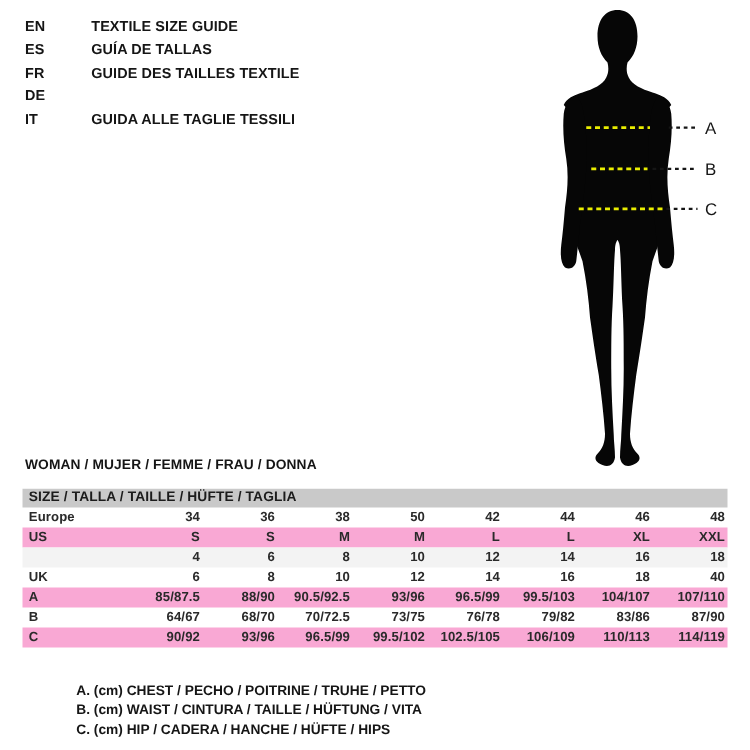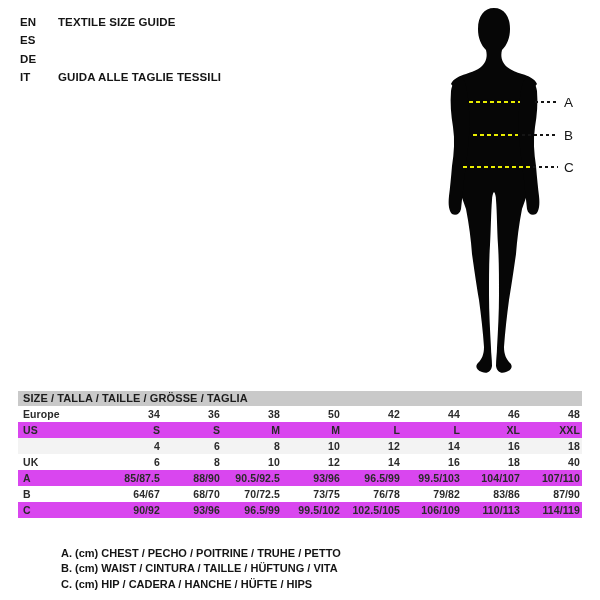--- a/index.html
+++ b/index.html
@@ -1,55 +1,60 @@
 <!DOCTYPE html>
 <html><head>
 <meta charset="utf-8">
 <style>
   html,body{margin:0;padding:0;}
   body{width:600px;height:600px;background:#ffffff;font-family:"Liberation Sans",sans-serif;color:#111;}
   .canvas{position:relative;width:600px;height:600px;overflow:hidden;background:#fff;}
 
   
   .lang-list{position:absolute;left:20px;top:13px;font-size:11.5px;font-weight:700;letter-spacing:0.1px;color:#151515;}
-  .lang-row{display:flex;line-height:18.4px;white-space:nowrap;}
+  .lang-row{display:flex;line-height:18.4px;white-space:nowrap;gap:15px;}
   .lang-code{width:38px;flex:0 0 38px;}
 
   
   .figure-svg{position:absolute;left:425px;top:0px;width:175px;height:380px;}
   .figure-svg text{font-family:"Liberation Sans",sans-serif;font-size:13.5px;fill:#151515;}
 
   
   .section-title{position:absolute;left:20px;top:366px;font-size:11px;font-weight:700;letter-spacing:0.1px;color:#151515;white-space:nowrap;}
 
   
   .size-table{position:absolute;left:18px;top:391px;width:564px;font-size:10.5px;font-weight:700;color:#2a2a2a;letter-spacing:0.1px;}
   .st-header{height:15px;line-height:15px;background:#c9c9c9;padding-left:5px;font-size:11px;color:#1c1c1c;}
   .st-row{display:flex;height:16px;line-height:16px;}
   .st-label{width:82px;flex:0 0 82px;padding-left:5px;box-sizing:border-box;text-align:left;}
   .st-cell{width:60px;flex:0 0 60px;text-align:right;}
-  .bg-a{background:#d946ef;}
+  .bg-a{background:#f9a8d4;}
   .bg-b{background:#f3f3f3;}
 
   
   .measure-legend{position:absolute;left:20px;top:546px;font-size:11px;font-weight:700;color:#151515;}
   .measure-legend .legend-row{line-height:15.3px;white-space:nowrap;margin-left:41px;}
 </style>
 </head>
 <body>
 
 <div class="canvas">
 
   <div class="lang-list">
     <div class="lang-row">
       <span class="lang-code">EN</span>
       <span class="lang-label">TEXTILE SIZE GUIDE</span>
     </div>
     <div class="lang-row">
       <span class="lang-code">ES</span>
+      <span class="lang-label">GUÍA DE TALLAS</span>
+    </div>
+    <div class="lang-row">
+      <span class="lang-code">FR</span>
+      <span class="lang-label">GUIDE DES TAILLES TEXTILE</span>
     </div>
     <div class="lang-row">
       <span class="lang-code">DE</span>
     </div>
     <div class="lang-row">
       <span class="lang-code">IT</span>
       <span class="lang-label">GUIDA ALLE TAGLIE TESSILI</span>
     </div>
   </div>
 
@@ -94,23 +99,24 @@
 
     <line x1="110" y1="102" x2="133" y2="102" stroke-width="1.8" stroke-dasharray="3 3" stroke="#151515"></line>
     <line x1="97" y1="135" x2="133" y2="135" stroke-width="1.8" stroke-dasharray="3 3" stroke="#151515"></line>
     <line x1="108" y1="167" x2="133" y2="167" stroke-width="1.8" stroke-dasharray="3 3" stroke="#151515"></line>
 
     <text x="139" y="107">A</text>
     <text x="139" y="140">B</text>
     <text x="139" y="172">C</text>
   </svg>
 
+  <div class="section-title">WOMAN / MUJER / FEMME / FRAU / DONNA</div>
 
   <div class="size-table">
-    <div class="st-header">SIZE / TALLA / TAILLE / GRÖSSE / TAGLIA</div>
+    <div class="st-header">SIZE / TALLA / TAILLE / HÜFTE / TAGLIA</div>
 
     <div class="st-row">
       <span class="st-label">Europe</span>
       <span class="st-cell">34</span>
       <span class="st-cell">36</span>
       <span class="st-cell">38</span>
       <span class="st-cell">50</span>
       <span class="st-cell">42</span>
       <span class="st-cell">44</span>
       <span class="st-cell">46</span>

